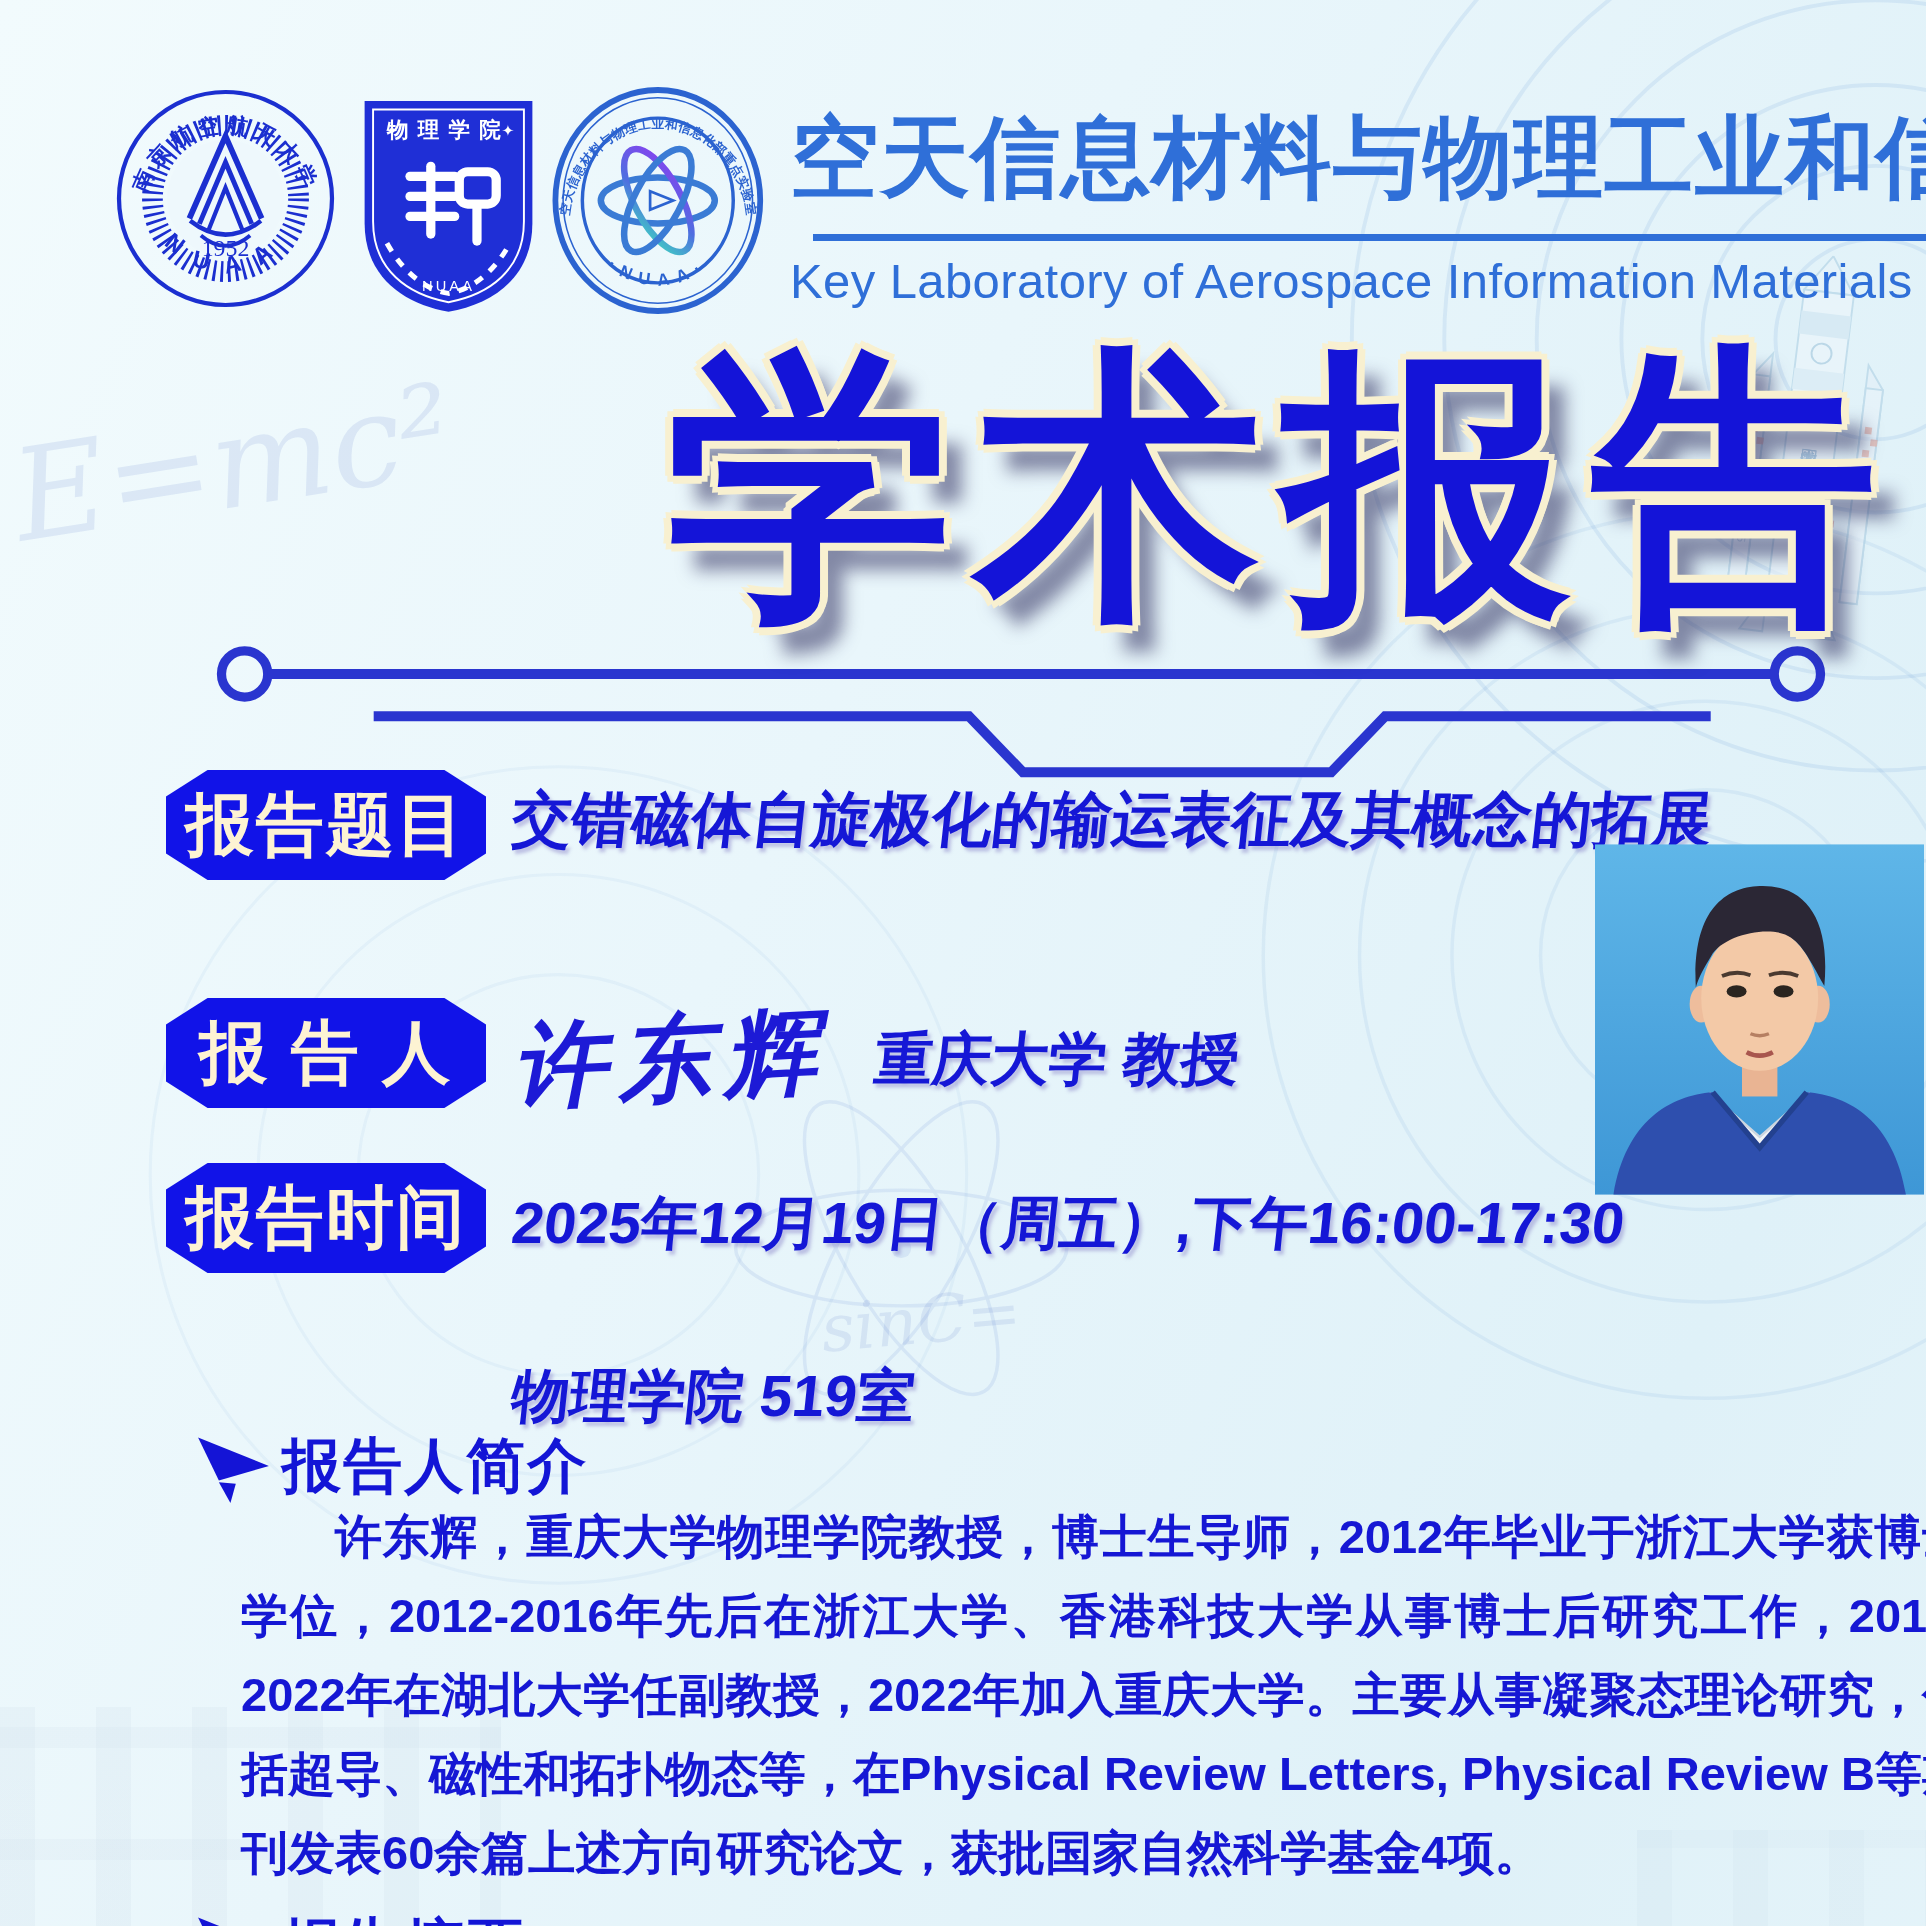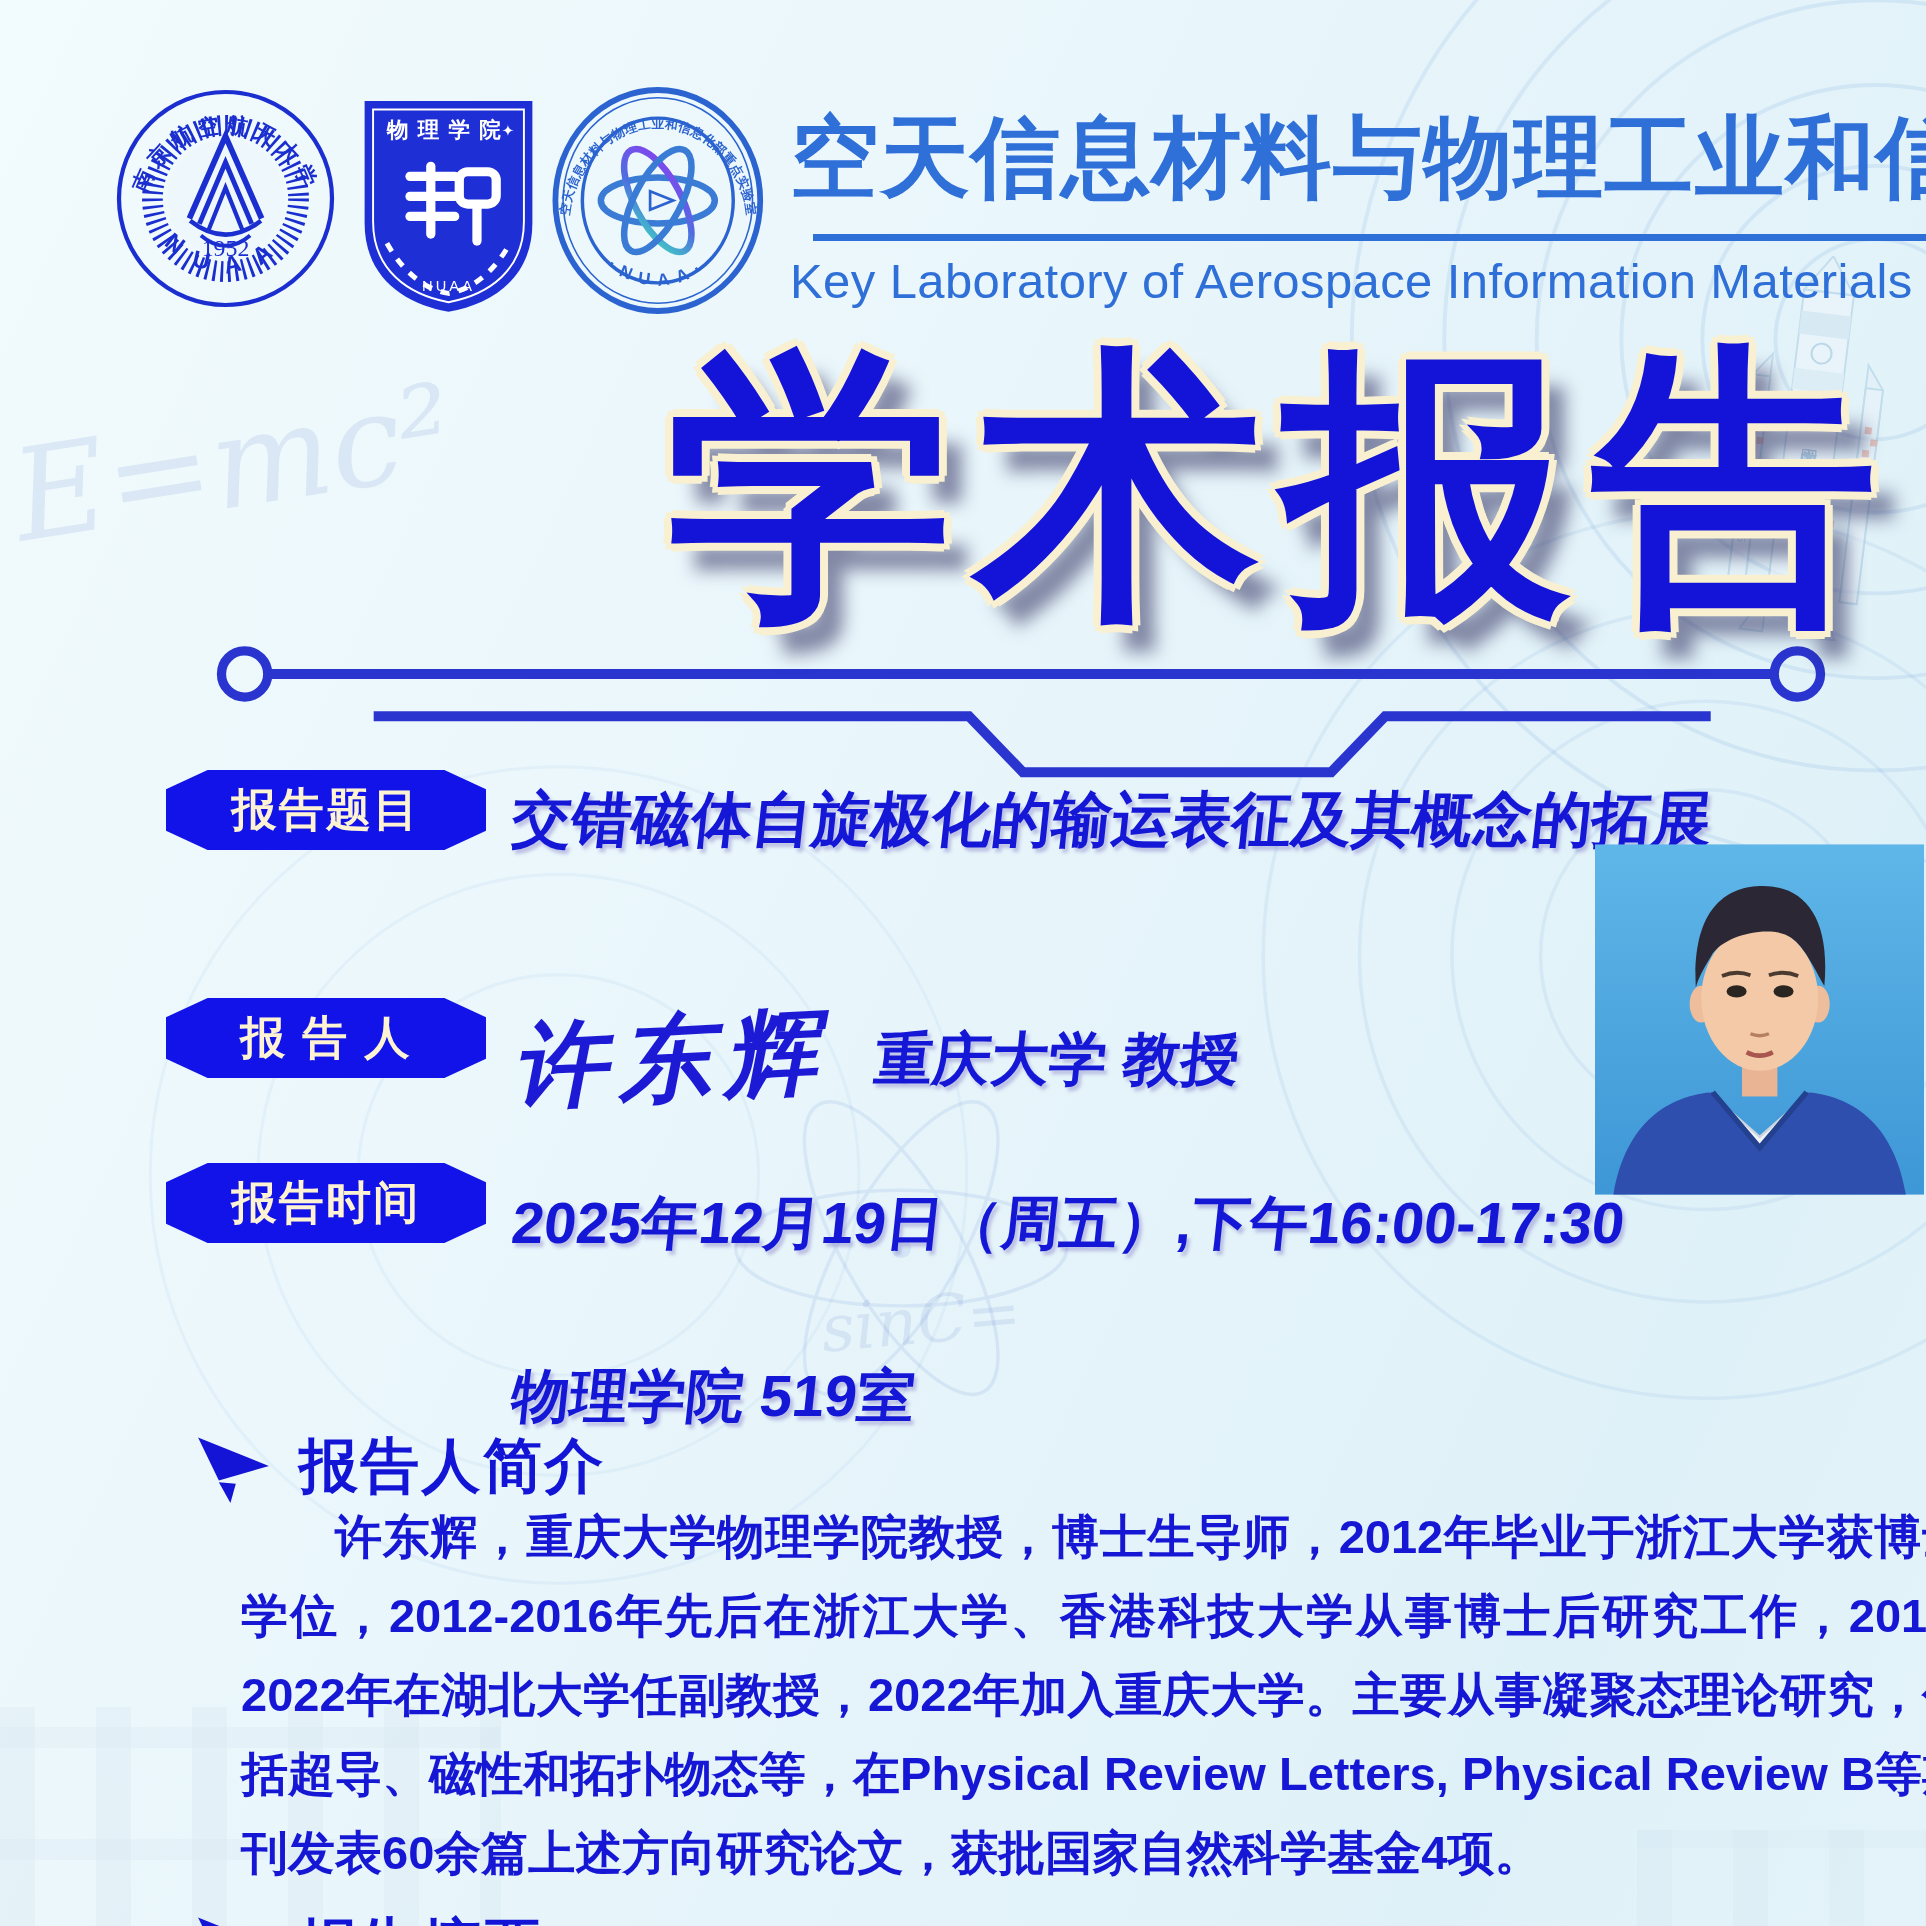--- a/index.html
+++ b/index.html
@@ -36,38 +36,38 @@
   
   .banner{position:absolute;left:185px;top:297px;width:1714px;text-align:right;z-index:4;
     font-size:287px;font-weight:900;letter-spacing:21px;color:#1414d8;white-space:nowrap;
     text-shadow:
       -5.8px -5.8px 0 #f8f0d0, 5.8px -5.8px 0 #f8f0d0, -5.8px 5.8px 0 #f8f0d0, 5.8px 5.8px 0 #f8f0d0,
       -8px 0 0 #f8f0d0, 8px 0 0 #f8f0d0, 0 -8px 0 #f8f0d0, 0 8px 0 #f8f0d0,
       23px 27px 17.3px rgba(45,45,95,.55);}
   .circuit{position:absolute;left:208px;top:616px;width:1626px;height:166px;z-index:2;}
 
   
-  .badge{position:absolute;left:166px;width:320px;height:80px;background:#1113e8;color:#fdf3d3;
-    display:flex;align-items:center;justify-content:center;font-size:45px;font-weight:900;letter-spacing:2.3px;
+  .badge{position:absolute;left:166px;width:320px;height:110px;background:#1113e8;color:#fdf3d3;
+    display:flex;align-items:center;justify-content:center;font-size:68px;font-weight:900;letter-spacing:2.3px;
     clip-path:polygon(13% 0,87% 0,100% 24%,100% 76%,87% 100%,13% 100%,0 76%,0 24%);z-index:5;white-space:nowrap;text-align:center;}
   .b1{top:770px;} .b2{top:998px;} .b3{top:1163px;} .b4{top:1337px;}
   .ival{position:absolute;left:512px;color:#1517d6;font-weight:900;z-index:5;white-space:nowrap;
     text-shadow:3.5px 4.2px 3.5px rgba(115,105,190,.38);}
   .v-title{top:780px;font-size:60px;}
   .skew{display:inline-block;transform:skewX(-6deg);}
   .v-speaker{top:996px;font-size:58px;display:flex;align-items:center;gap:46px;}
   .signature{font-family:"DejaVu Serif",serif;font-style:italic;font-size:94px;font-weight:700;
     letter-spacing:11.6px;transform:rotate(-3deg);text-shadow:none;color:#1d1ad6;}
   .v-time{top:1185px;font-size:58px;}
   .v-loc{top:1358px;font-size:58px;}
 
   .photo{position:absolute;left:1595px;top:844px;width:329px;height:351px;z-index:5;}
 
   
-  .sec-head{position:absolute;left:195px;display:flex;align-items:center;gap:27px;z-index:5;}
+  .sec-head{position:absolute;left:195px;display:flex;align-items:center;gap:10px;z-index:5;}
   .sh-bio{top:1427px;} .sh-abs{top:1907px;}
   .sec-label{font-size:59px;font-weight:900;color:#1315d6;letter-spacing:2.3px;white-space:nowrap;}
   .plane{width:77px;height:77px;}
   .para{position:absolute;left:198px;width:1728px;z-index:5;color:#1517d4;font-size:47px;font-weight:700;
     line-height:79px;text-align:justify;text-indent:2em;margin:0;}
   .p-bio{top:1497px;margin-left:43px;}
 </style>
 </head>
 <body>
 

